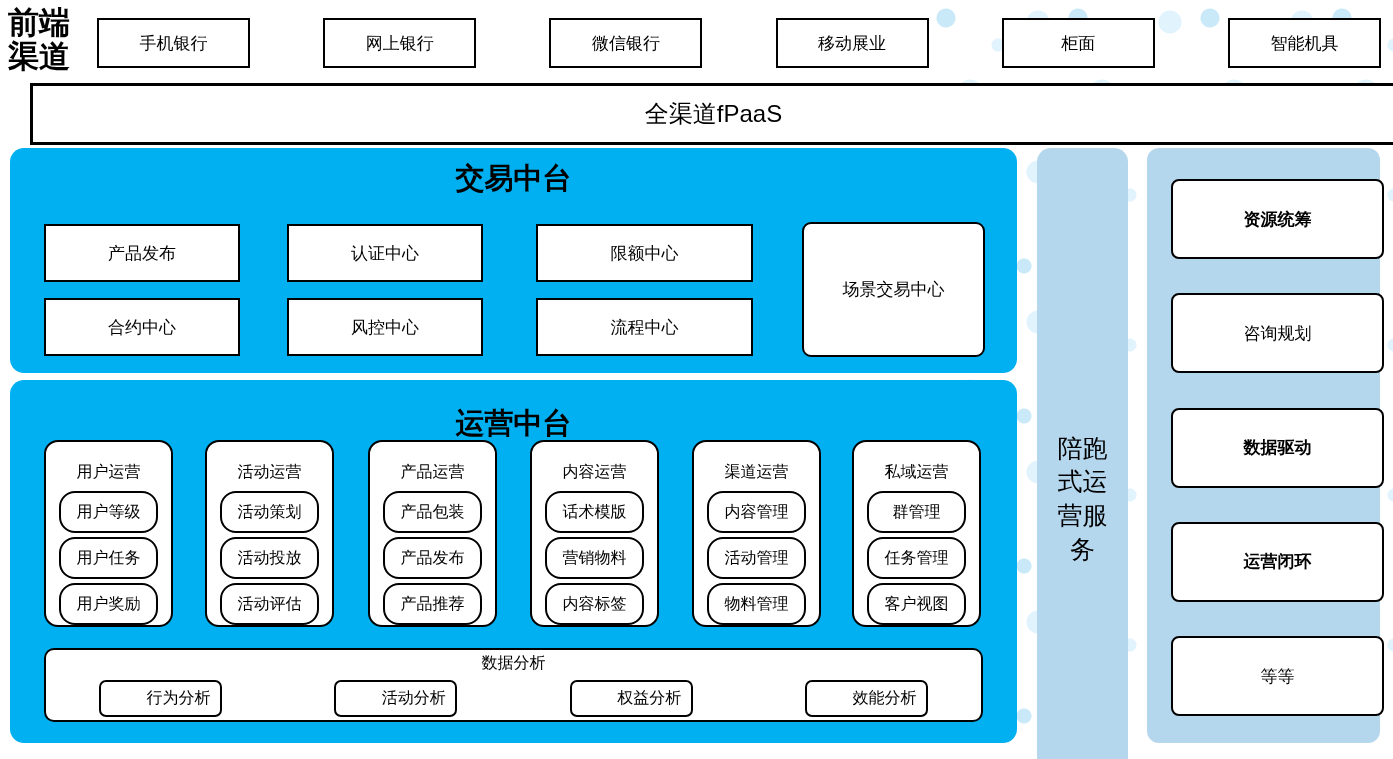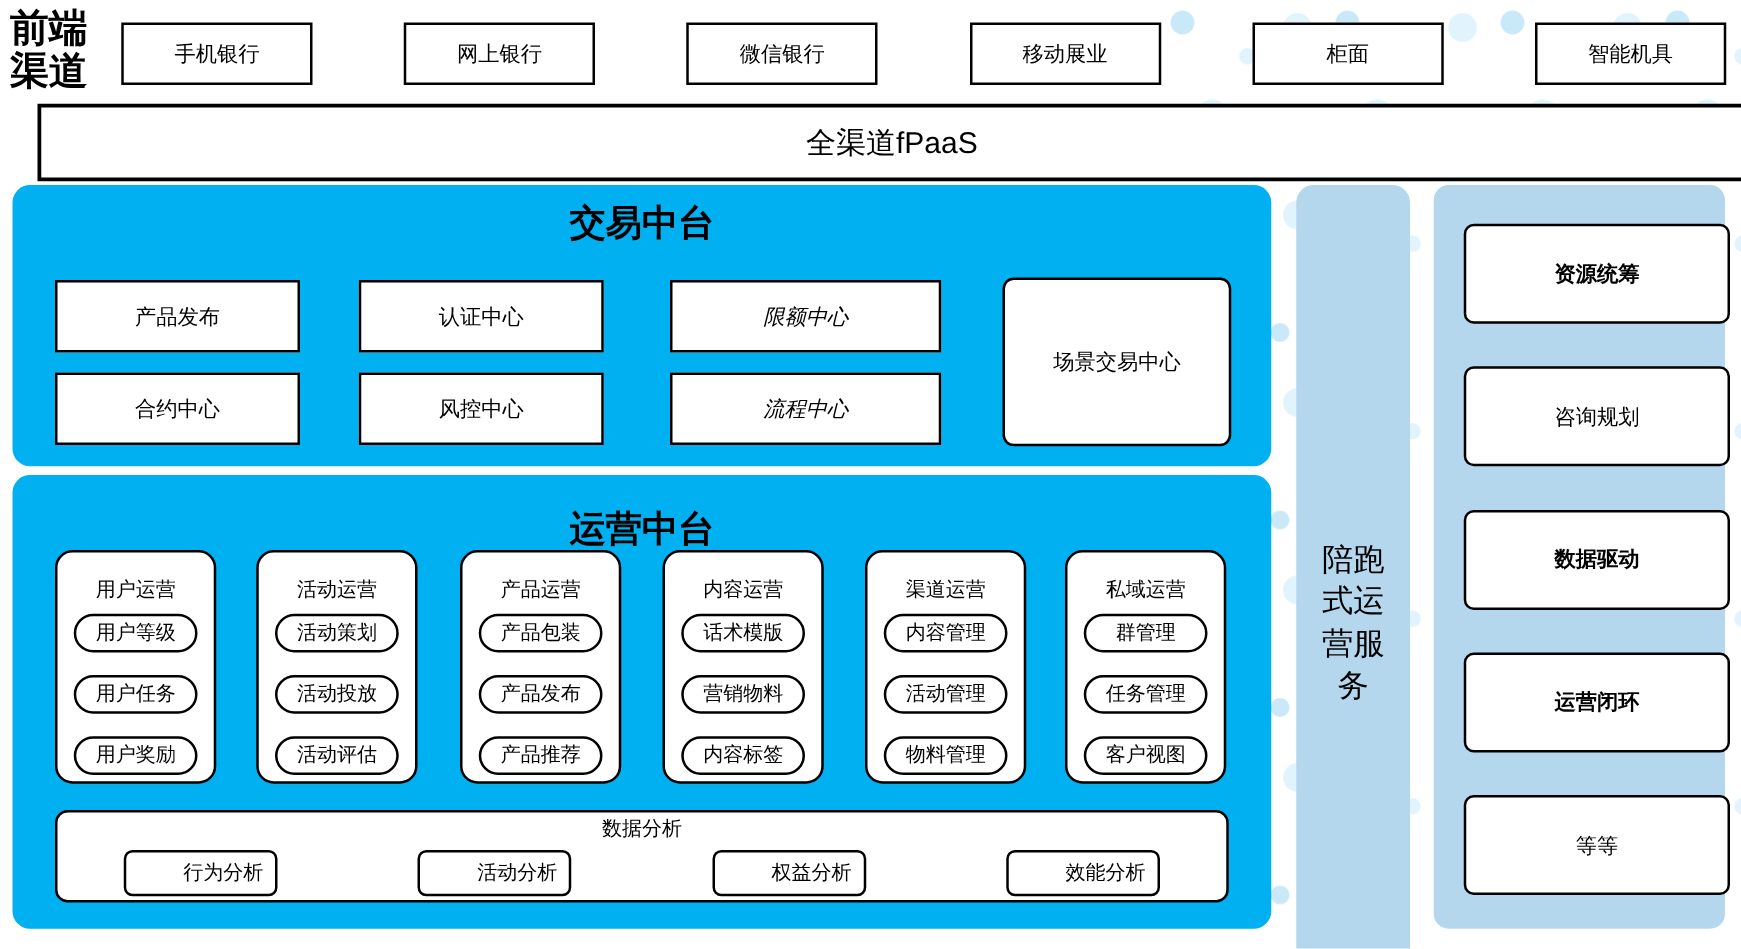--- a/index.html
+++ b/index.html
@@ -59,34 +59,34 @@
   .ops .platform-title{padding-top:24px;}
 
   .wbox{
     position:absolute;background:var(--c-fill);border:2px solid var(--c-border);
     display:flex;align-items:center;justify-content:center;font-size:17px;text-align:center;
   }
   .trade .r1{top:76px;height:58px;}
   .trade .r2{top:150px;height:58px;}
   .trade .c1{left:34px;width:196px;}
   .trade .c2{left:277px;width:196px;}
-  .trade .c3{left:526px;width:217px;font-style:italic;}
+  .trade .c3{left:526px;width:217px;}
   .trade .tall{left:792px;top:74px;width:183px;height:135px;border-radius:9px;}
 
   
   .ops-col{
     position:absolute;top:60px;width:129px;height:187px;background:var(--c-fill);
     border:2px solid var(--c-border);border-radius:14px;
     display:flex;flex-direction:column;align-items:center;padding-top:20px;
   }
   .ops-col-title{font-size:16px;margin-bottom:8px;}
   .ops-item{
-    width:99px;height:31px;background:var(--c-fill);border:2px solid var(--c-border);
+    width:99px;height:42px;background:var(--c-fill);border:2px solid var(--c-border);
     border-radius:16px;display:flex;align-items:center;justify-content:center;
-    font-size:16px;margin-bottom:18px;flex:none;
+    font-size:16px;margin-bottom:4px;flex:none;
   }
   .colx1{left:34px;}.colx2{left:195px;}.colx3{left:358px;}
   .colx4{left:520px;}.colx5{left:682px;}.colx6{left:842px;}
 
   
   .analysis{
     position:absolute;left:34px;top:268px;width:939px;height:74px;background:var(--c-fill);
     border:2px solid var(--c-border);border-radius:10px;
     display:flex;flex-direction:column;
   }

